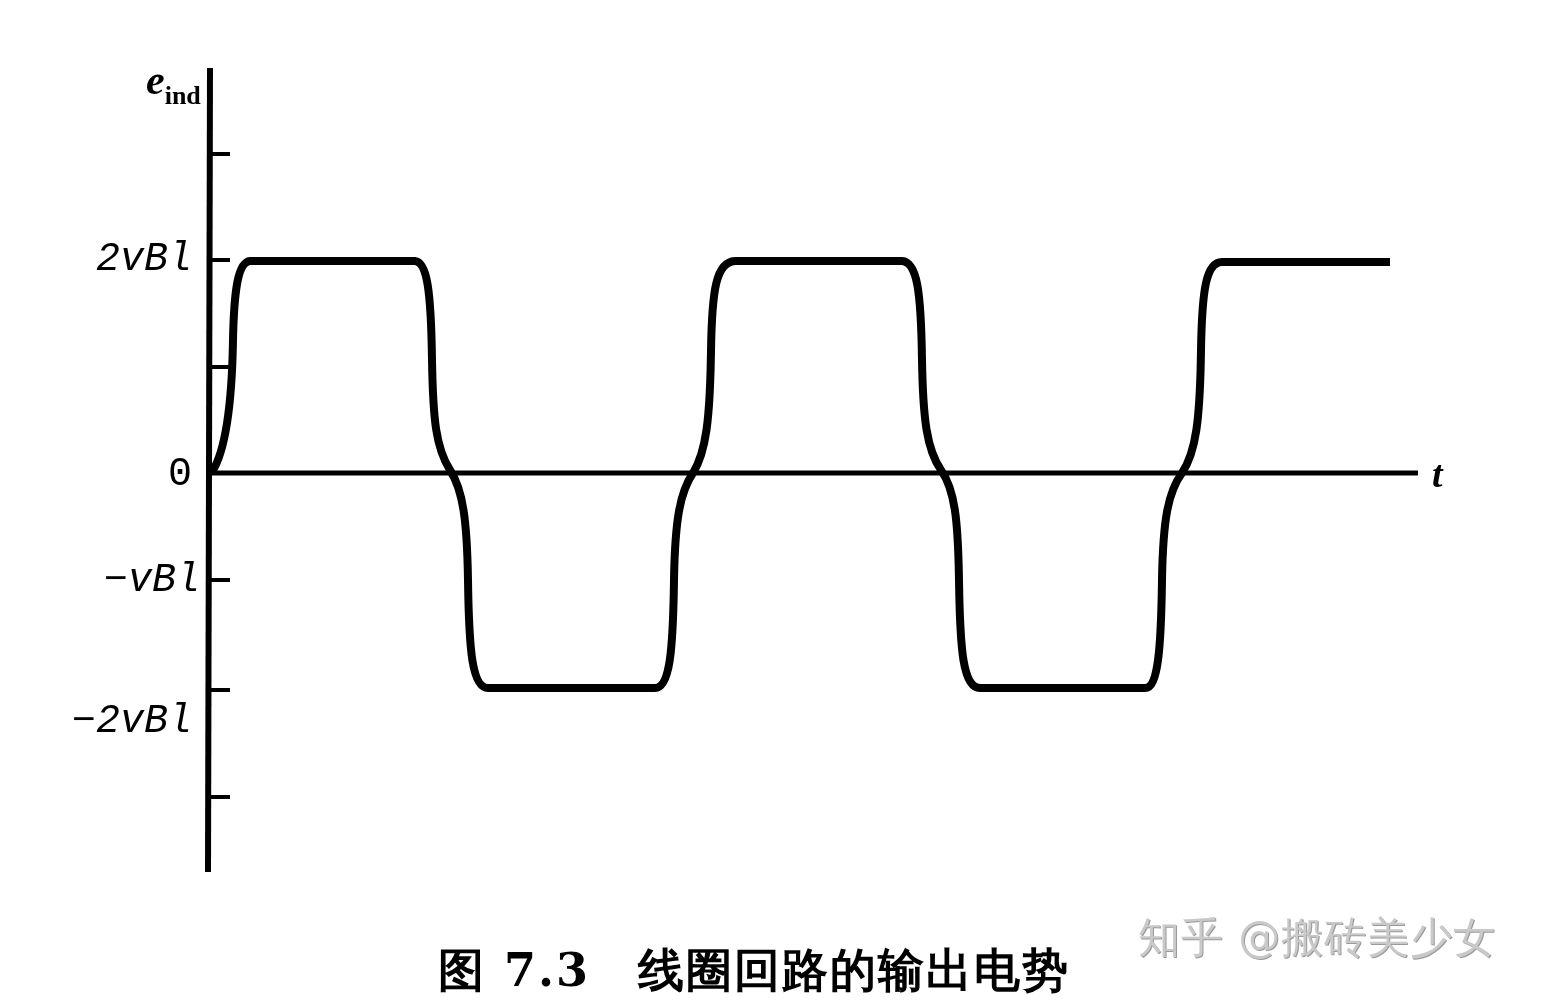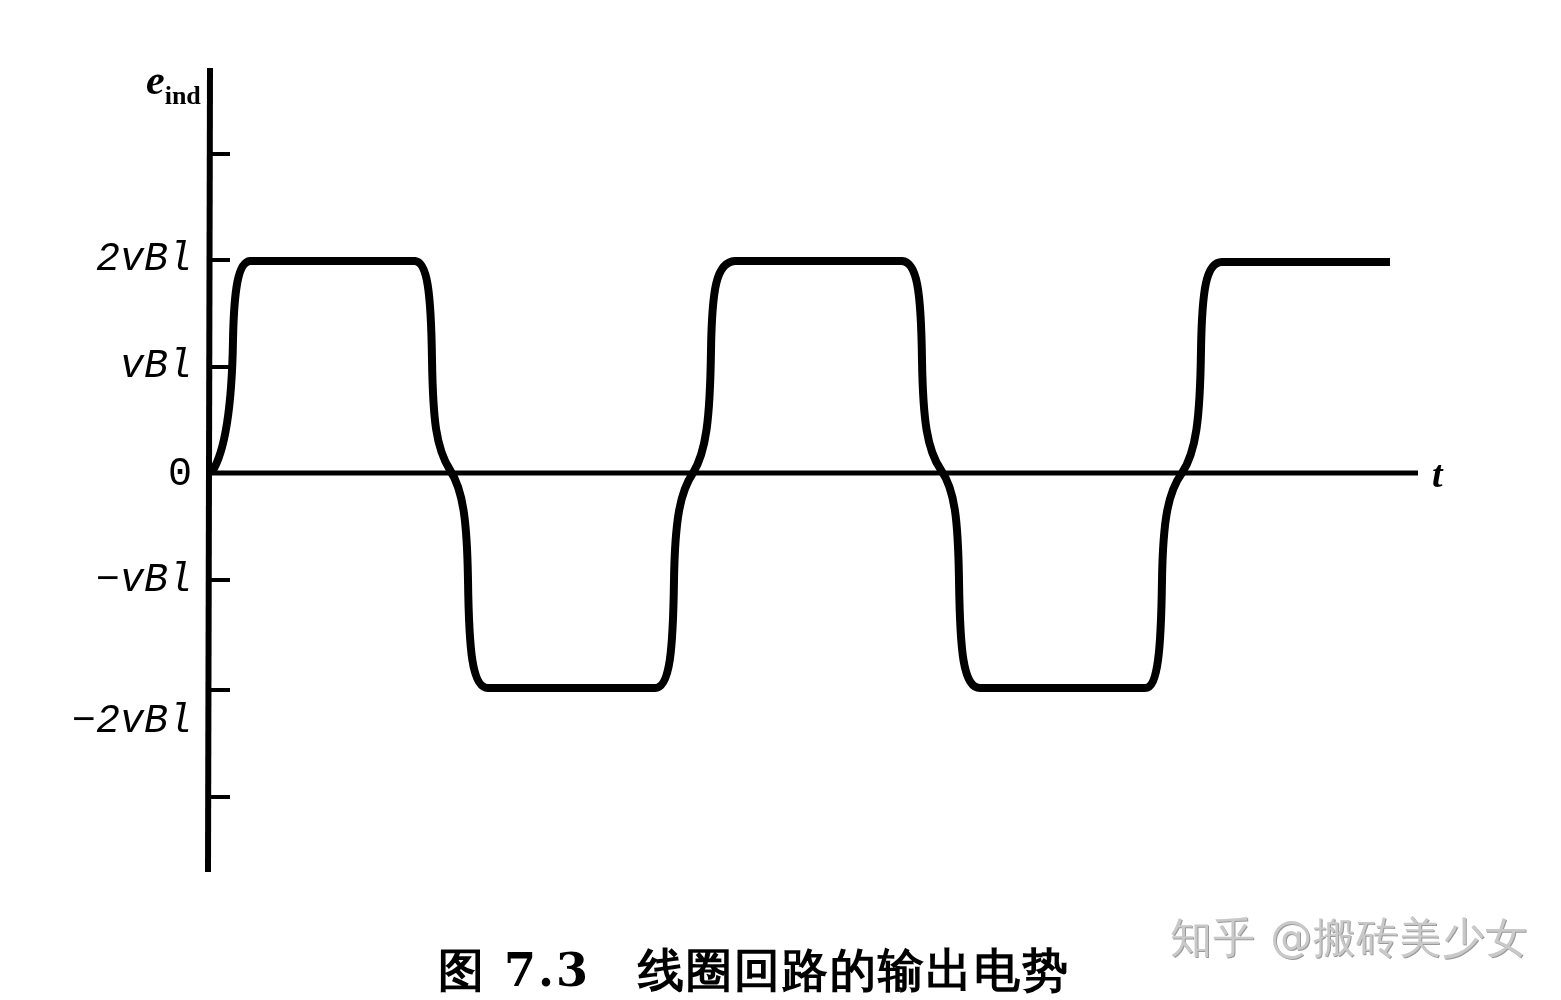--- a/index.html
+++ b/index.html
@@ -31,21 +31,20 @@
     position: absolute; left: 438px; top: 940px;
     font-family: "DejaVu Serif", "Liberation Serif", serif;
     font-size: 46px; font-weight: bold; color: #000; letter-spacing: 2px;
     white-space: pre;
   }
   .watermark {
     position: absolute; left: 1138px; top: 910px;
     font-family: "DejaVu Sans", "Liberation Sans", sans-serif;
     font-size: 42px; color: #c9c9c9; letter-spacing: 1px;
     text-shadow: 1px 1px 0 #9a9a9a;
-    margin-left: 32px;
   }
 </style>
 </head>
 <body>
 
 <div id="figure">
   <svg id="plot" width="1561" height="1000" viewBox="0 0 1561 1000" style="position:absolute;left:0;top:0;">
 
     <line x1="210" y1="68" x2="208" y2="872" stroke="#000" stroke-width="6"></line>
 
@@ -82,22 +81,21 @@
          C1158,688 1161,650 1162,580
          C1163,520 1168,492 1182,473
          C1196,452 1200,420 1201,350
          C1202,290 1206,262 1222,262
          L1390,262"></path>
   </svg>
 
   <div class="ylabel"><span>e</span><sub>ind</sub></div>
 
   <div class="tick-label" style="left:2px;top:240px;">2vBl</div>
-  <div class="tick-label" style="left:2px;top:347px;">vBl</div>
   <div class="tick-label upright" style="left:2px;top:455px;">0</div>
-  <div class="tick-label" style="left:2px;top:561px;">−vBl</div>
+  <div class="tick-label" style="left:10px;top:561px;">−vBl</div>
   <div class="tick-label" style="left:2px;top:670px;margin-top:32px;">−2vBl</div>
 
   <div class="xlabel">t</div>
 
   <div class="watermark">知乎 @搬砖美少女</div>
   <div class="caption">图 7.3　线圈回路的输出电势</div>
 </div>
 
 </body></html>

